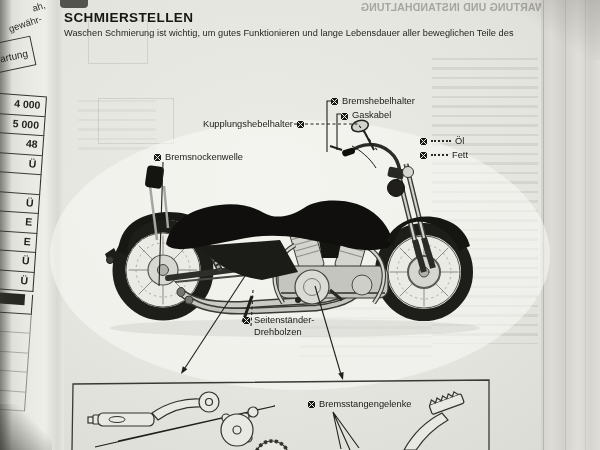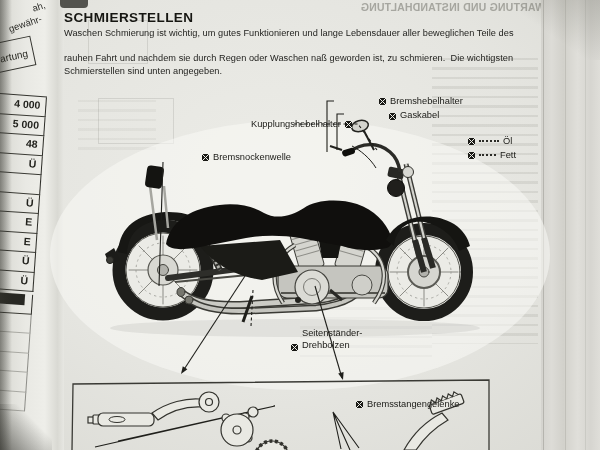--- a/index.html
+++ b/index.html
@@ -38,21 +38,21 @@
   .ghost{position:absolute;background:repeating-linear-gradient(180deg,rgba(108,108,98,.13) 0 2.2px,
           rgba(0,0,0,0) 2.2px 9.5px);}
   .ghostbox{position:absolute;border:1px solid rgba(90,90,82,.15);}
   
   #heading{position:absolute;left:64px;top:10px;font-size:13.5px;font-weight:bold;
            letter-spacing:.4px;color:#161612;white-space:nowrap;}
   .bodyline{position:absolute;left:64px;font-size:9.2px;color:#232320;white-space:pre;
             letter-spacing:.05px;}
   
   .lbl{position:absolute;display:flex;align-items:center;gap:4px;font-size:9.3px;
-       color:#1a1a16;white-space:nowrap;z-index:5;margin-left:48px;}
+       color:#1a1a16;white-space:nowrap;z-index:5;}
   .ci{display:inline-block;width:7px;height:7px;background:#191915;position:relative;flex:0 0 auto;}
   .ci::before{content:"";position:absolute;inset:0;
      background:linear-gradient(45deg,rgba(0,0,0,0) 44%,#efefea 44%,#efefea 56%,rgba(0,0,0,0) 56%),
                 linear-gradient(-45deg,rgba(0,0,0,0) 44%,#efefea 44%,#efefea 56%,rgba(0,0,0,0) 56%);}
   .leader{display:inline-block;width:20px;height:2px;border-bottom:2px dotted #2c2c27;
           margin-bottom:3px;flex:0 0 auto;}
   .twoline{display:flex;flex-direction:column;line-height:11.5px;}
   svg{position:absolute;left:0;top:0;z-index:2;}
 </style>
 </head>
@@ -223,22 +223,20 @@
       <path d="M404,450 C414,432 428,420 442,413 L448,420 C436,427 424,438 416,450 Z"></path>
       <g transform="rotate(-20 447 405)">
         <rect x="430" y="399" width="34" height="10" rx="2"></rect>
         <path d="M431,399 l3,-4 l3,4 l3,-4 l3,4 l3,-4 l3,4 l3,-4 l3,4 l3,-4 l3,4" fill="#e9e9e3"></path>
       </g>
     </g>
   </svg>
 
   <div id="heading">SCHMIERSTELLEN</div>
   <div class="bodyline" style="top:28px;">Waschen Schmierung ist wichtig, um gutes Funktionieren und lange Lebensdauer aller beweglichen Teile des</div>
-  <div class="bodyline" style="top:53.2px;">rauhen Fahrt und nachdem sie durch Regen oder Waschen naß geworden ist, zu schmieren.  Die wichtigsten</div>
-  <div class="bodyline" style="top:65.8px;">Schmierstellen sind unten angegeben.</div>
 
   <div class="lbl" style="left:331px;top:96px;">
     <span class="ci"></span>
     <span>Bremshebelhalter</span>
   </div>
   <div class="lbl" style="left:341px;top:110px;align-items:flex-end;">
     <span class="ci"></span>
     <span>Gaskabel</span>
   </div>
   <div class="lbl" style="left:203px;top:119px;">
@@ -252,21 +250,21 @@
   <div class="lbl" style="left:420px;top:136px;">
     <span class="ci"></span>
     <span class="leader"></span>
     <span>Öl</span>
   </div>
   <div class="lbl" style="left:420px;top:150px;text-align:right;">
     <span class="ci"></span>
     <span class="leader" style="width:17px;"></span>
     <span>Fett</span>
   </div>
-  <div class="lbl" style="left:243px;top:328px;align-items:flex-end;">
+  <div class="lbl" style="left:243px;top:315px;align-items:flex-start;">
     <span class="ci" style="margin-top:2px;"></span>
     <span class="twoline">
       <span>Seitenständer-</span>
       <span>Drehbolzen</span>
     </span>
   </div>
   <div class="lbl" style="left:273px;top:399px;padding-left:35px;">
     <span class="ci"></span>
     <span>Bremsstangengelenke</span>
   </div>

